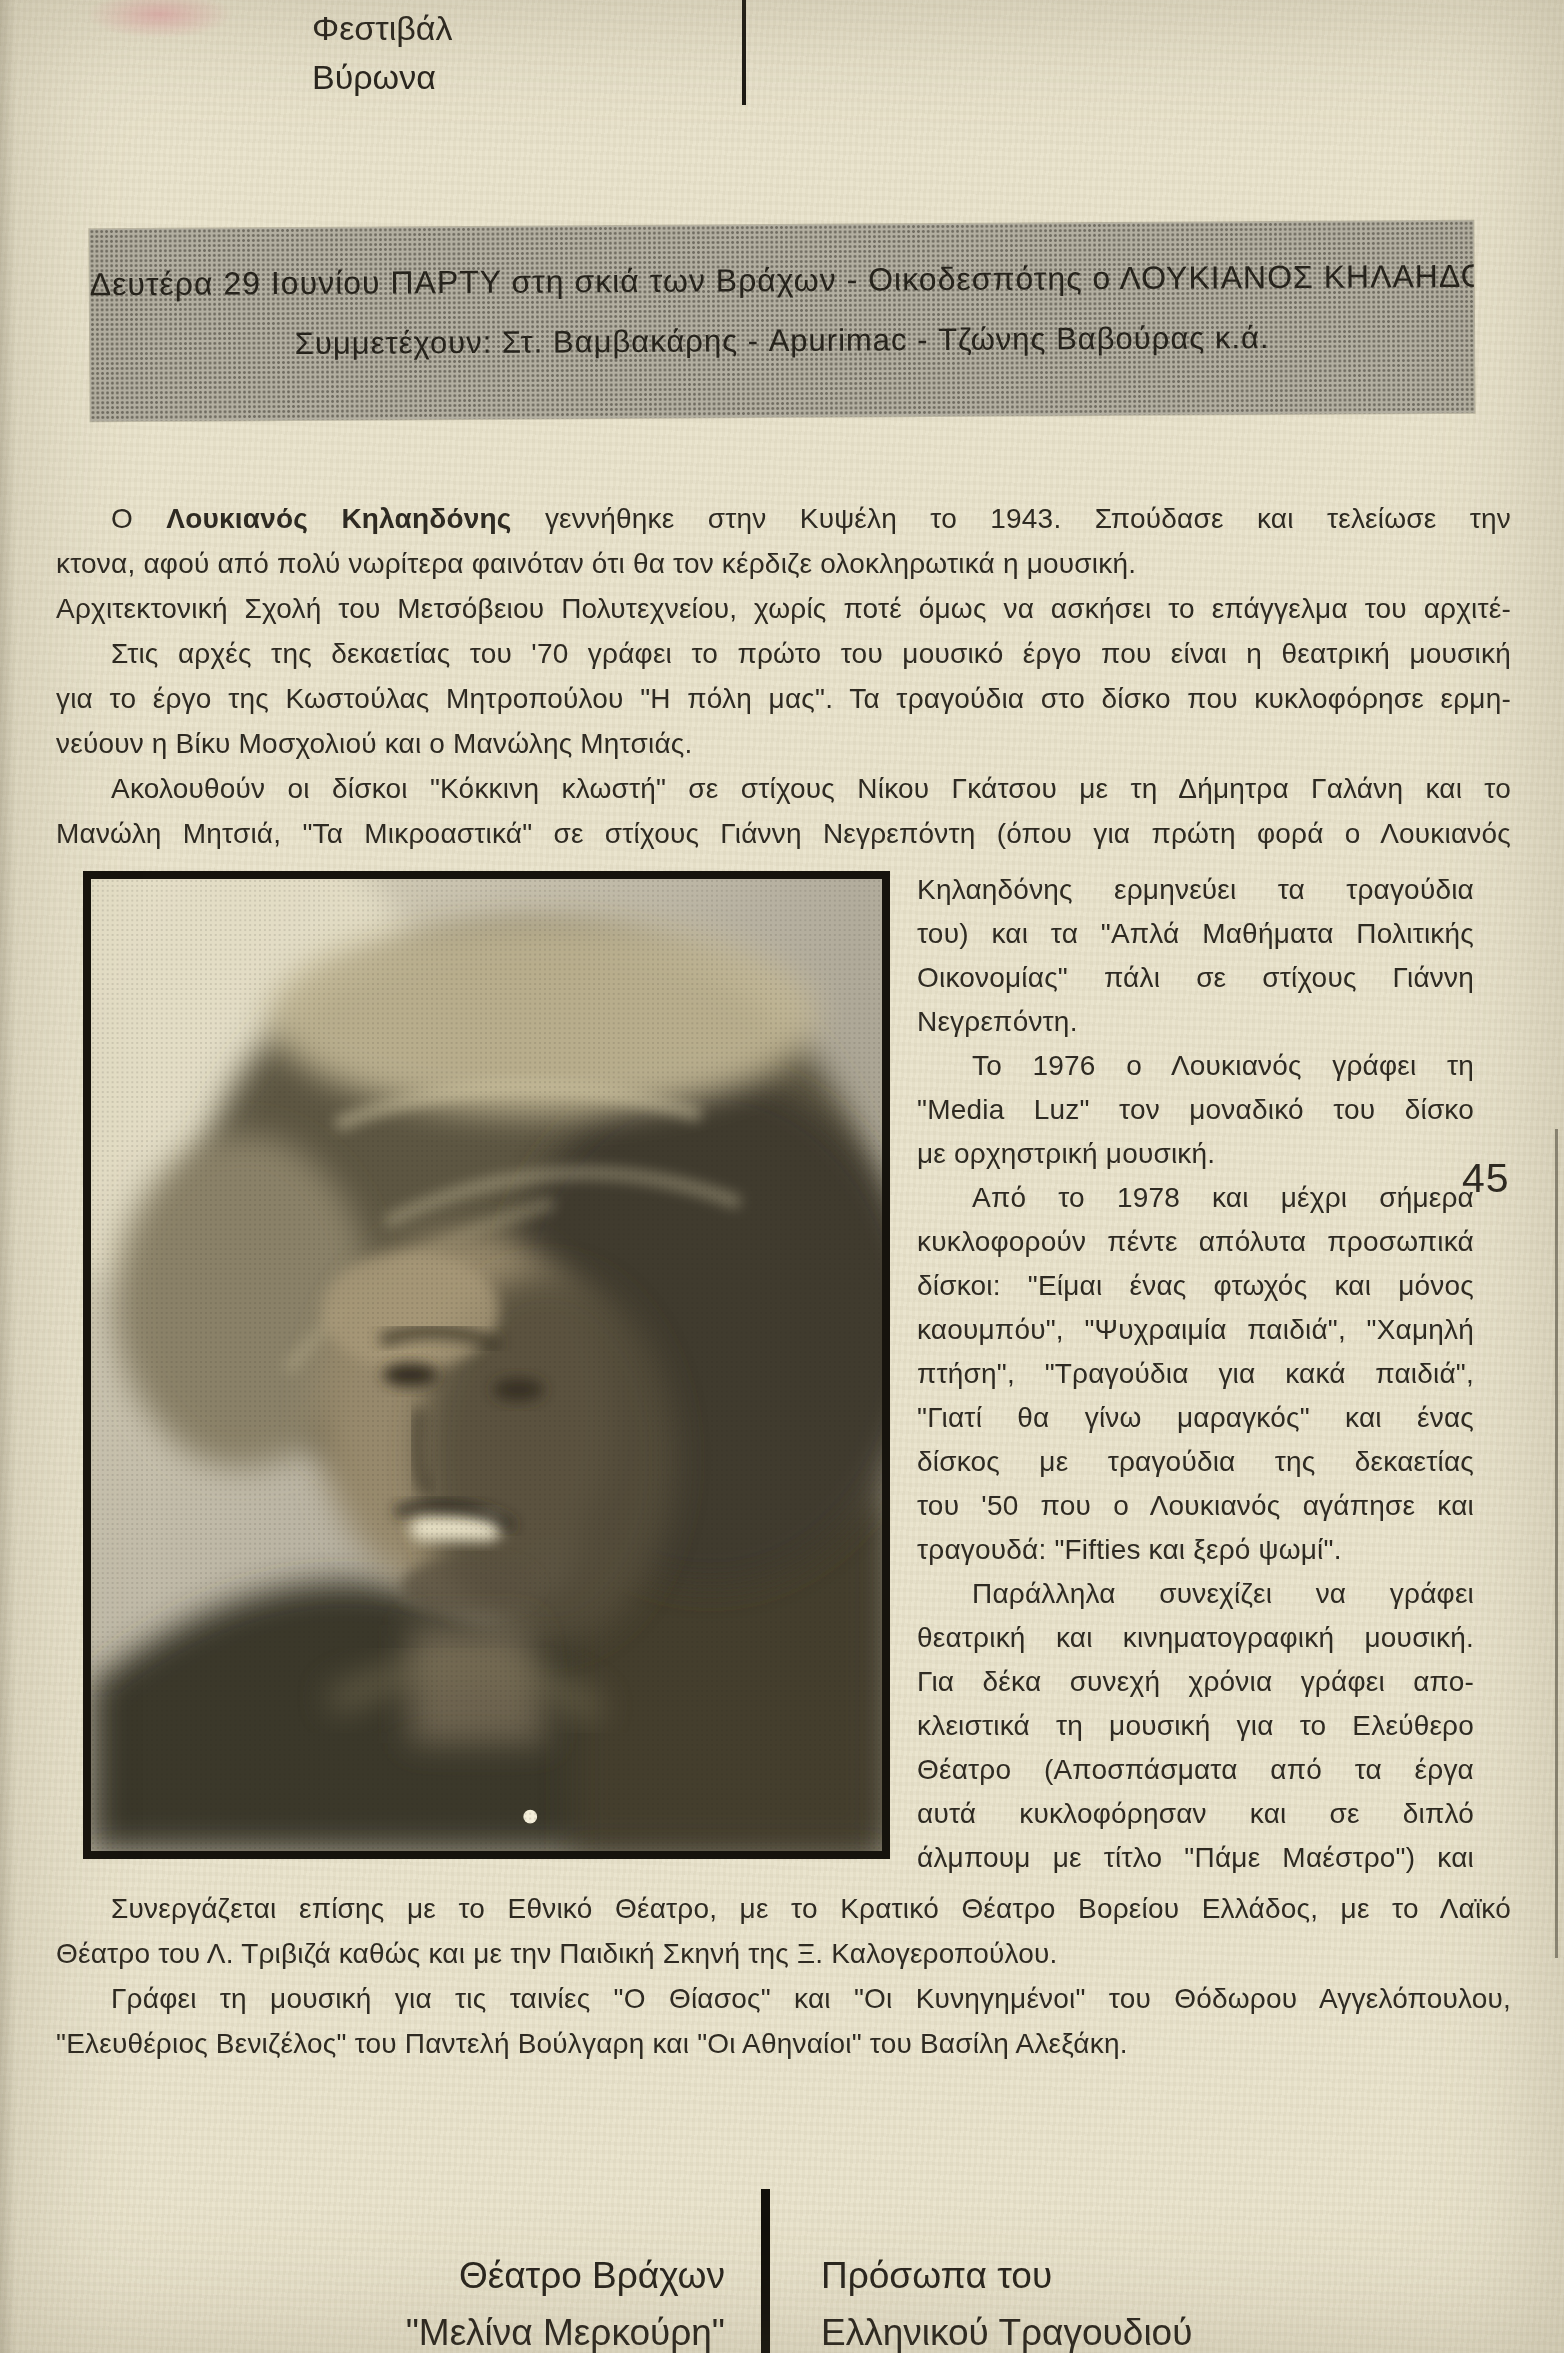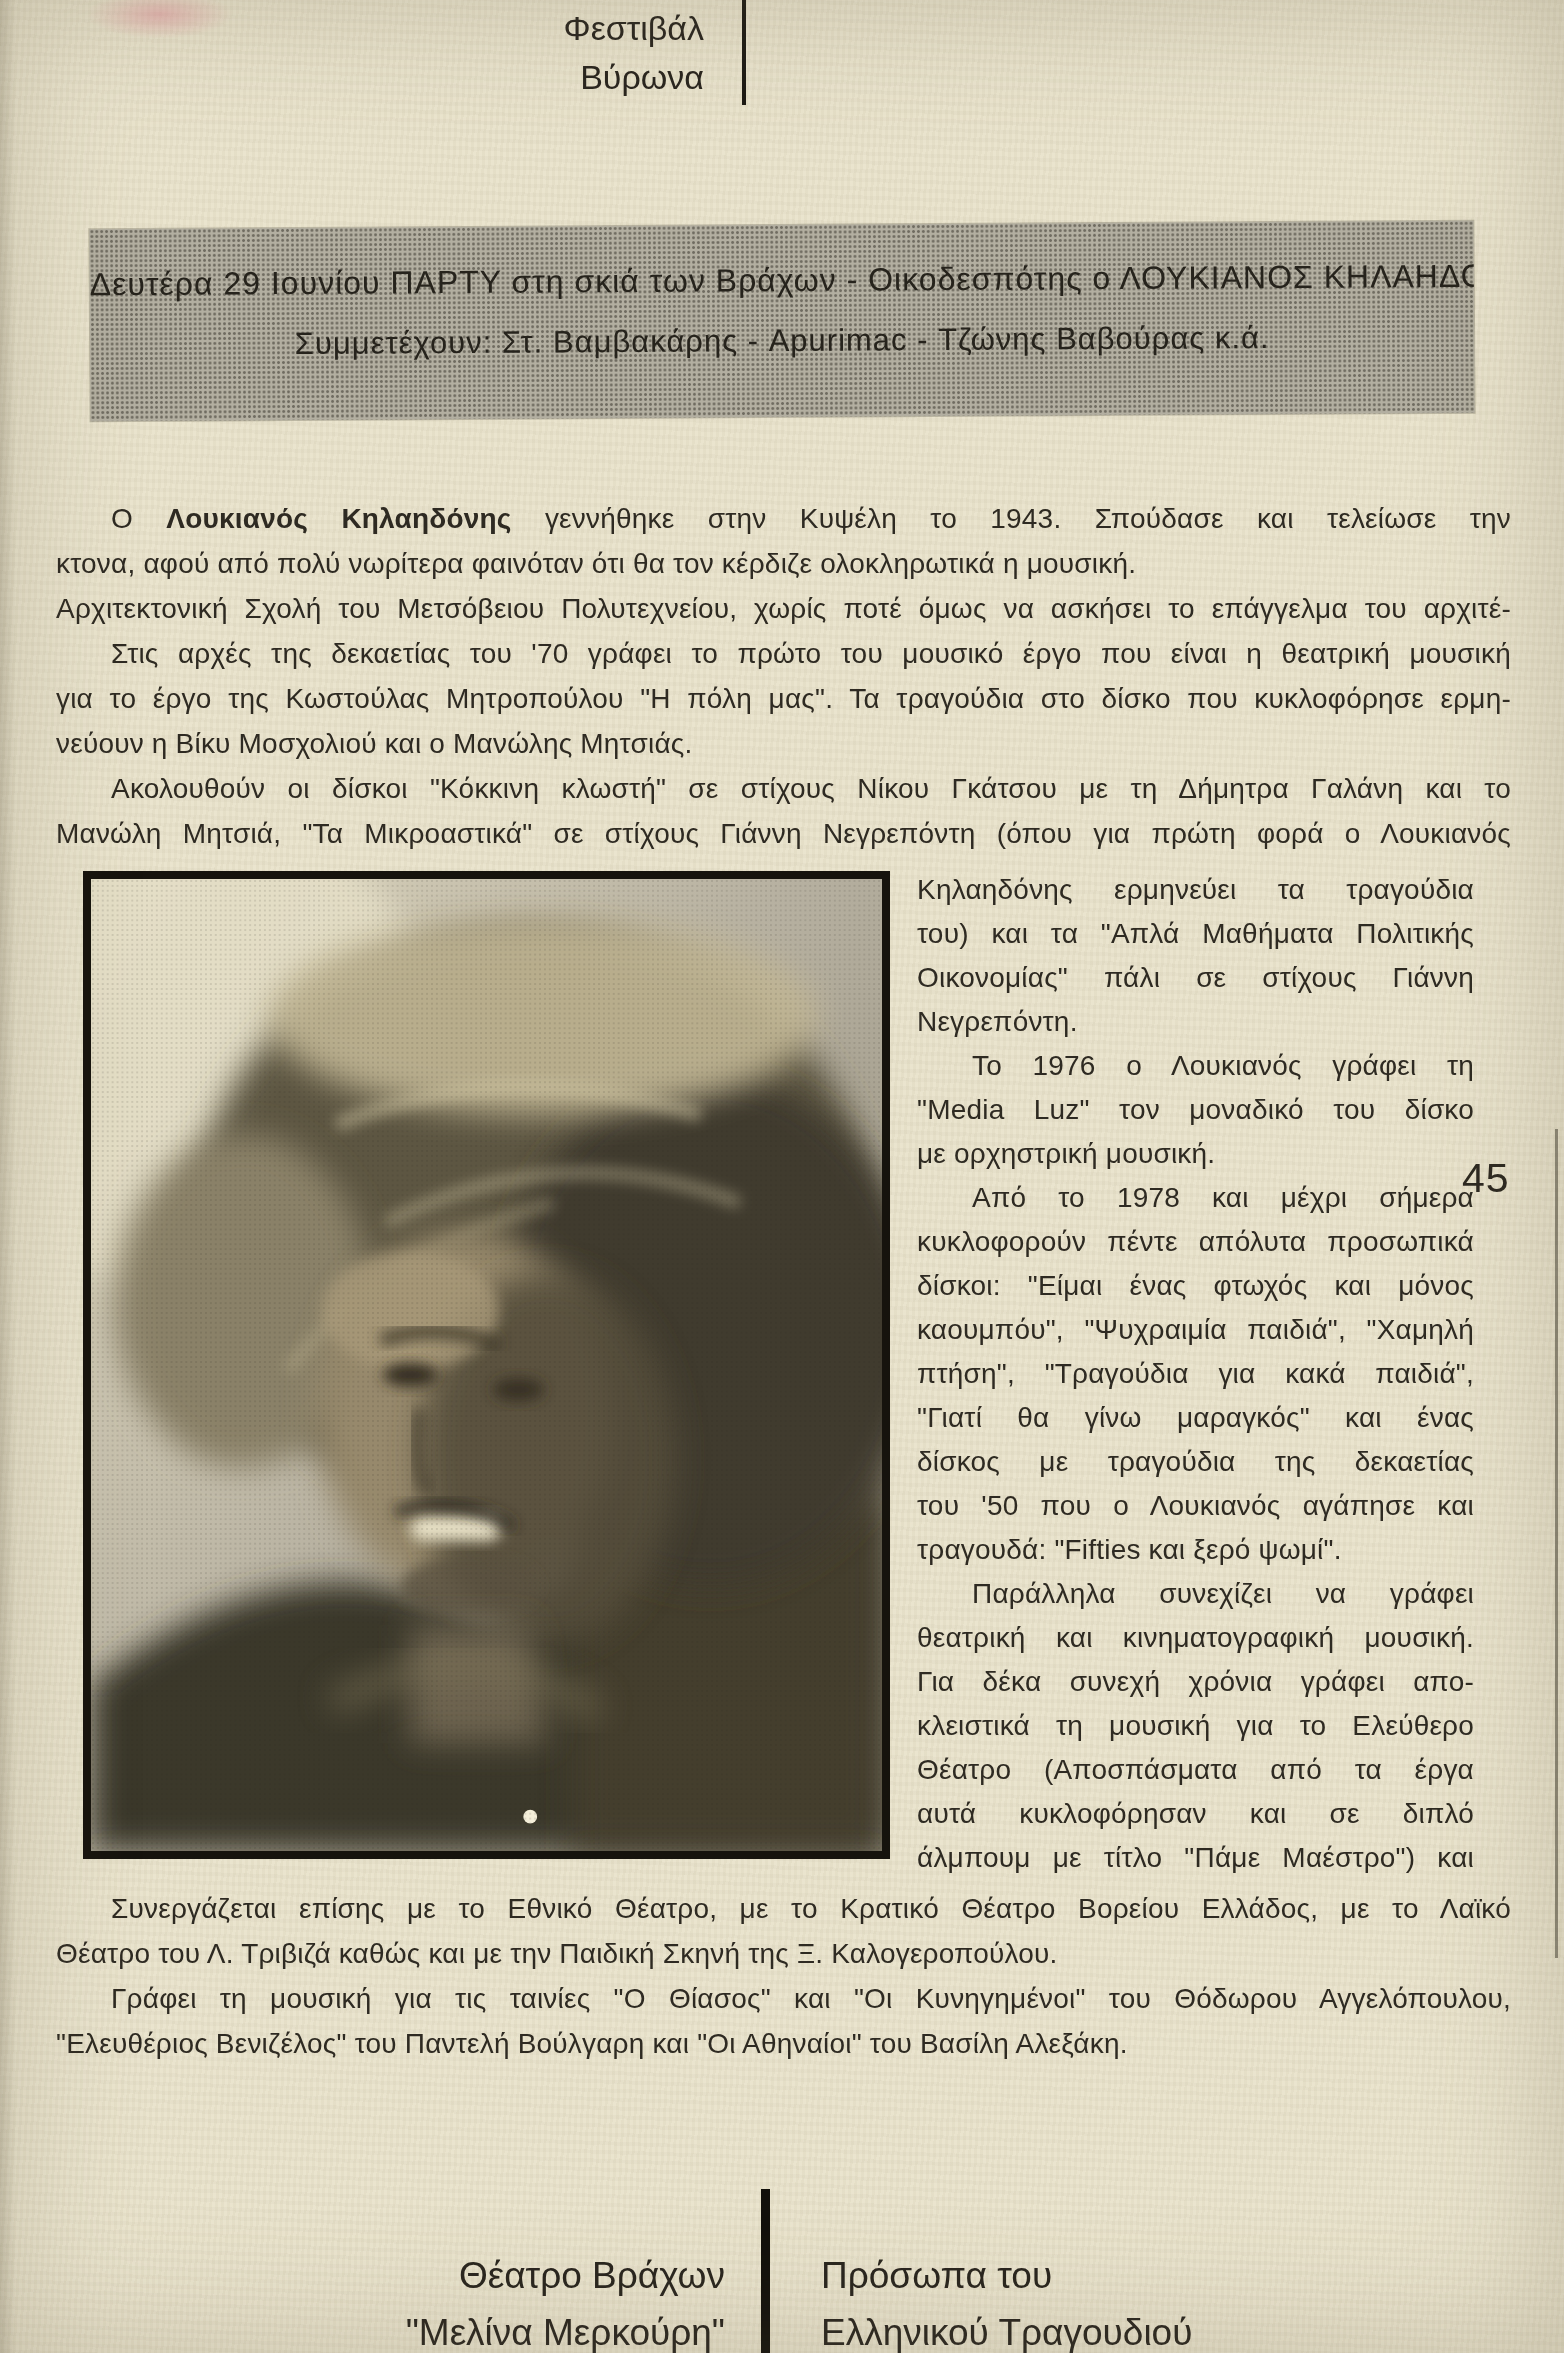--- a/index.html
+++ b/index.html
@@ -12,21 +12,21 @@
     font-family:"Liberation Sans", sans-serif;
     color:#2e2a22;
   }
   .vignette{position:absolute;inset:0;box-shadow:inset 0 0 137px rgba(110,100,75,0.28);pointer-events:none;z-index:50;}
   .edge-left{position:absolute;left:0;top:0;width:15.7px;height:100%;background:linear-gradient(90deg, rgba(95,88,68,0.20), rgba(95,88,68,0));z-index:40;}
   .edge-right-line{position:absolute;left:1555px;top:1129px;width:2.9px;height:829px;background:rgba(50,45,34,0.5);z-index:40;}
   .smudge{position:absolute;left:86px;top:-9.8px;width:147px;height:49px;
     background:radial-gradient(ellipse at center, rgba(226,148,158,0.55), rgba(226,148,158,0) 70%);z-index:40;}
 
   
-  .hdr-left{position:absolute;left:312px;top:3.9px;width:392px;text-align:right;font-size:34px;line-height:49px;color:#29251e;}
+  .hdr-left{position:absolute;left:312px;top:3.9px;width:392px;text-align:left;font-size:34px;line-height:49px;color:#29251e;}
   .hdr-divider{position:absolute;left:742px;top:0;width:3.9px;height:105px;background:#1c1913;}
   .hdr-right{position:absolute;left:802px;top:3.9px;font-size:34px;line-height:49px;color:#29251e;}
 
   
   .banner{
     position:absolute;left:90px;top:225px;width:1384px;height:192px;
     background-color:#b3afa1;
     background-image:radial-gradient(circle, rgba(45,42,34,0.5) 1px, rgba(45,42,34,0) 1.8px);
     background-size:4.9px 4.9px;
     transform:rotate(-0.35deg);

